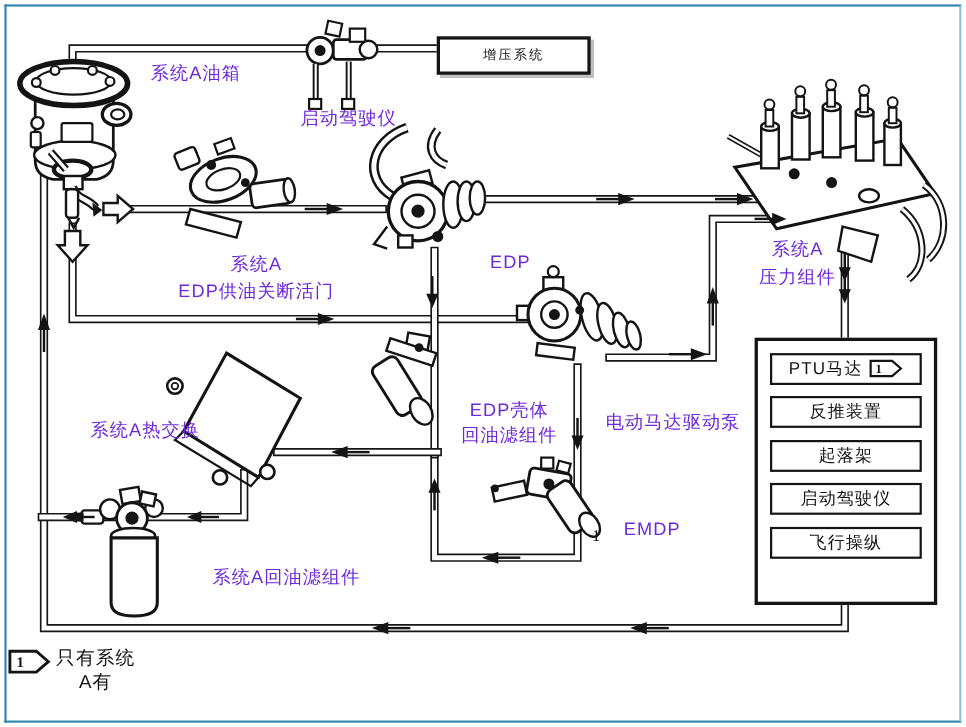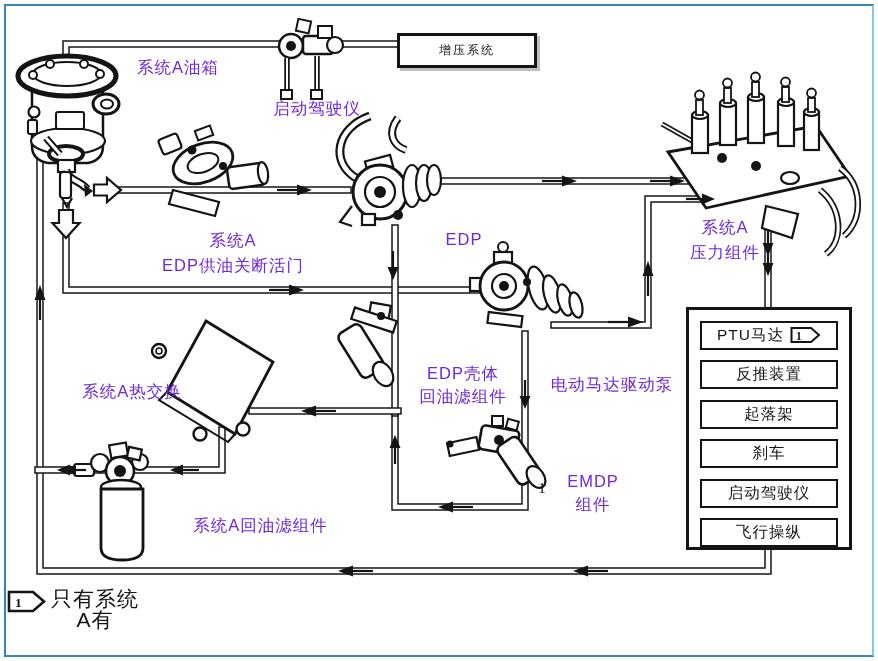--- a/index.html
+++ b/index.html
@@ -33,21 +33,21 @@
     border:3.5px solid #141414;background:#fff;
   }
   .svc-item{
     width:134px;height:25px;margin:10.5px auto 0 auto;
     border:2.8px solid #141414;background:#fff;
     display:flex;align-items:center;justify-content:center;
     font-size:15.5px;letter-spacing:1px;
   }
   .svc-item svg{margin-left:6px;}
   .legend{position:absolute;left:7px;top:588px;display:flex;align-items:flex-start;}
-  .legend .txt{margin-left:4px;font-size:21px;line-height:21px;letter-spacing:1px;text-align:center;}
+  .legend .txt{margin-left:4px;font-size:17px;line-height:21px;letter-spacing:1px;text-align:center;}
   .footnote{
     position:absolute;left:534px;top:480px;width:16px;
     font-family:"Liberation Serif","DejaVu Serif",serif;
     font-size:15px;text-align:center;color:#111;
   }
   .tagtext{font-family:"Liberation Serif","DejaVu Serif",serif;font-weight:bold;}
 </style>
 </head>
 <body>
 
@@ -380,43 +380,39 @@
   <span>EDP壳体</span>
   <span>回油滤组件</span>
 </div>
 
 <div class="lbl" style="left:58px;top:379px;width:148px;">系统A热交换</div>
 
 <div class="lbl" style="left:183px;top:513px;width:155px;">系统A回油滤组件</div>
 
 <div class="lbl small-lines" style="left:530px;top:470px;width:126px;">
   <span>EMDP</span>
-  <span>组件</span>
 </div>
 
 <div class="footnote">1</div>
 
 <div class="services">
   <div class="svc-item">
     <span>PTU马达</span>
     <svg width="31" height="18" viewBox="0 0 31 18">
       <polygon points="1.5,2 21,2 29,9 21,16 1.5,16" fill="#fff" stroke="#141414" stroke-width="2"></polygon>
       <text x="6" y="13.5" font-size="11.5" class="tagtext" fill="#141414">1</text>
     </svg>
   </div>
   <div class="svc-item">
       <span>反推装置</span>
     </div>
   <div class="svc-item">
       <span>起落架</span>
     </div>
   <div class="svc-item">
-      <span>刹车</span>
-    </div>
-  <div class="svc-item">
       <span>启动驾驶仪</span>
     </div>
   <div class="svc-item">
       <span>飞行操纵</span>
     </div>
 </div>
 
 <div class="legend">
   <svg width="40" height="28" viewBox="0 0 40 28">
     <polygon points="2,4 26,4 37,13.5 26,23 2,23" fill="#fff" stroke="#141414" stroke-width="2.6"></polygon>

